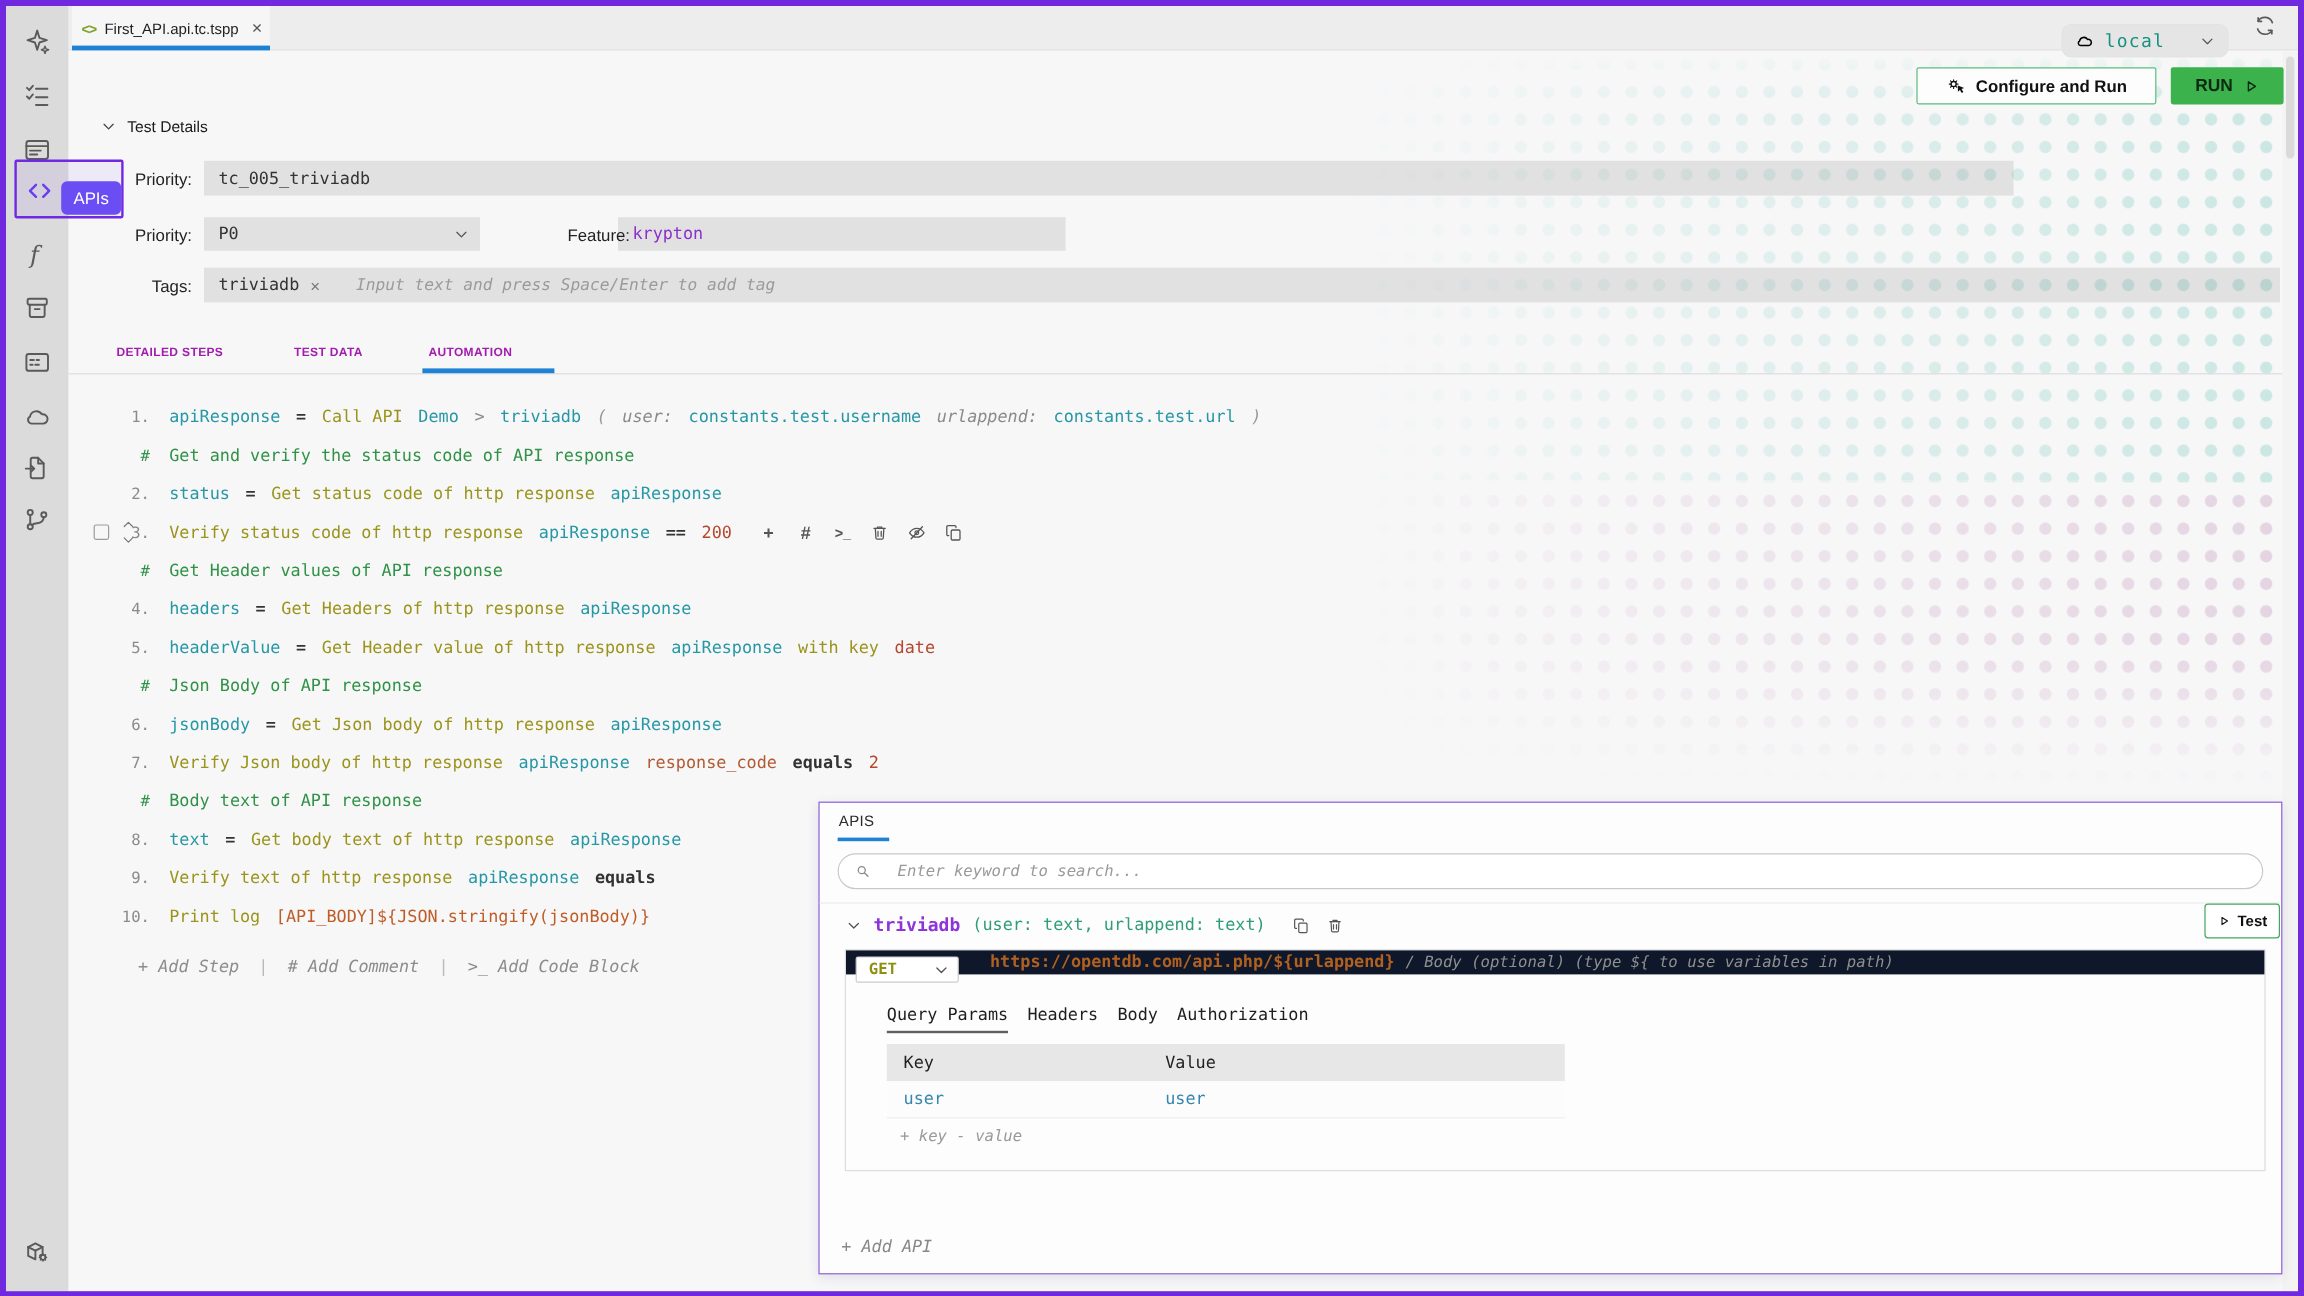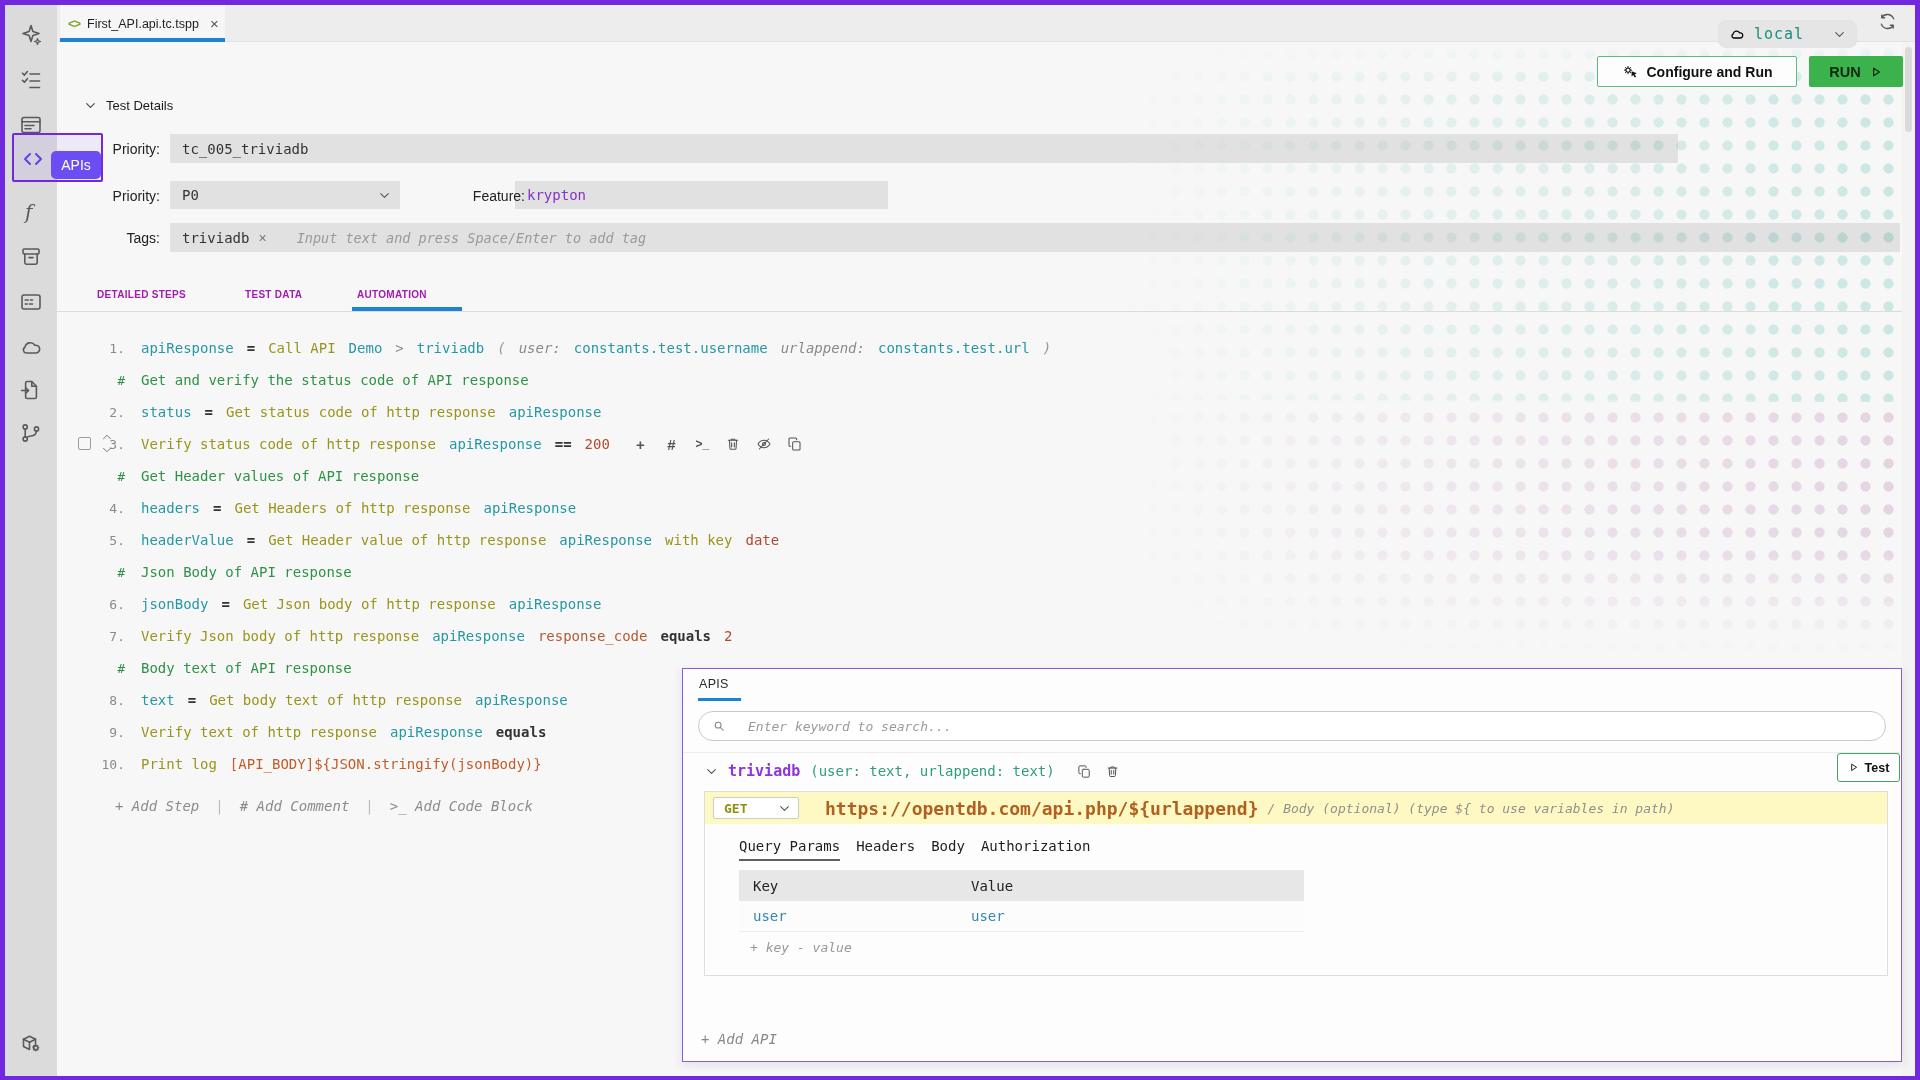--- a/index.html
+++ b/index.html
@@ -147,27 +147,27 @@
   .ap-name{font-family:"DejaVu Sans Mono",monospace;font-weight:bold;font-size:15px;color:#8e34d9;}
   .ap-sig{font-family:"DejaVu Sans Mono",monospace;font-size:14px;color:#2e9d7a;}
   .ap-hdr-icons{display:flex;gap:13px;margin-left:12px;color:#555;}
   .ap-hdr-icons span{width:15px;height:15px;display:flex;cursor:pointer;}
   .ap-hdr-icons svg{width:15px;height:15px;}
   .ap-test{position:absolute;left:1154px;top:84px;width:63px;height:29px;background:#fff;
            border:1.3px solid #41a85f;border-radius:3px;display:flex;align-items:center;justify-content:center;
            gap:6px;font-size:12.5px;font-weight:600;color:#111;cursor:pointer;}
   .ap-test svg{width:11px;height:11px;}
   .ap-card{position:absolute;left:21px;top:122px;width:1184px;height:185px;border:1px solid #ddd;background:#fdfdfd;}
-  .ap-getbar{position:absolute;left:0;top:0;width:1182px;height:32px;background:#fef9c3;
+  .ap-getbar{position:absolute;left:0;top:0;width:1182px;height:20px;background:#0f172a;
              display:flex;align-items:center;}
   .ap-get{position:absolute;left:8px;top:5px;width:86px;height:22px;background:#fff;border:1px solid #ccc;
           border-radius:2px;display:flex;align-items:center;padding:0 7px 0 10px;cursor:pointer;}
   .ap-get-label{font-family:"DejaVu Sans Mono",monospace;font-weight:bold;font-size:13px;color:#8f8f10;}
   .ap-get .sel-chev{margin-right:0;}
-  .ap-url{margin-left:120px;font-family:"DejaVu Sans Mono",monospace;font-weight:bold;font-size:18px;
+  .ap-url{margin-left:120px;font-family:"DejaVu Sans Mono",monospace;font-weight:bold;font-size:14px;
           color:#b06020;white-space:nowrap;}
   .ap-url-hint{margin-left:9px;font-family:"DejaVu Sans Mono",monospace;font-style:italic;font-size:13px;
                color:#8f8f8f;white-space:nowrap;}
   .ap-reqtabs{position:absolute;left:34px;top:46px;display:flex;gap:16px;
               font-family:"DejaVu Sans Mono",monospace;font-size:14px;color:#1e1e1e;}
   .ap-reqtab{padding-bottom:5px;cursor:pointer;}
   .ap-reqtab.active{border-bottom:2px solid #606060;}
   .ap-table{position:absolute;left:34px;top:78px;width:565px;font-family:"DejaVu Sans Mono",monospace;font-size:14px;}
   .ap-thead{display:flex;height:31px;background:#e7e7e7;align-items:center;}
   .ap-trow{display:flex;height:31px;background:#fcfcfc;align-items:center;border-bottom:1px solid #eee;}

